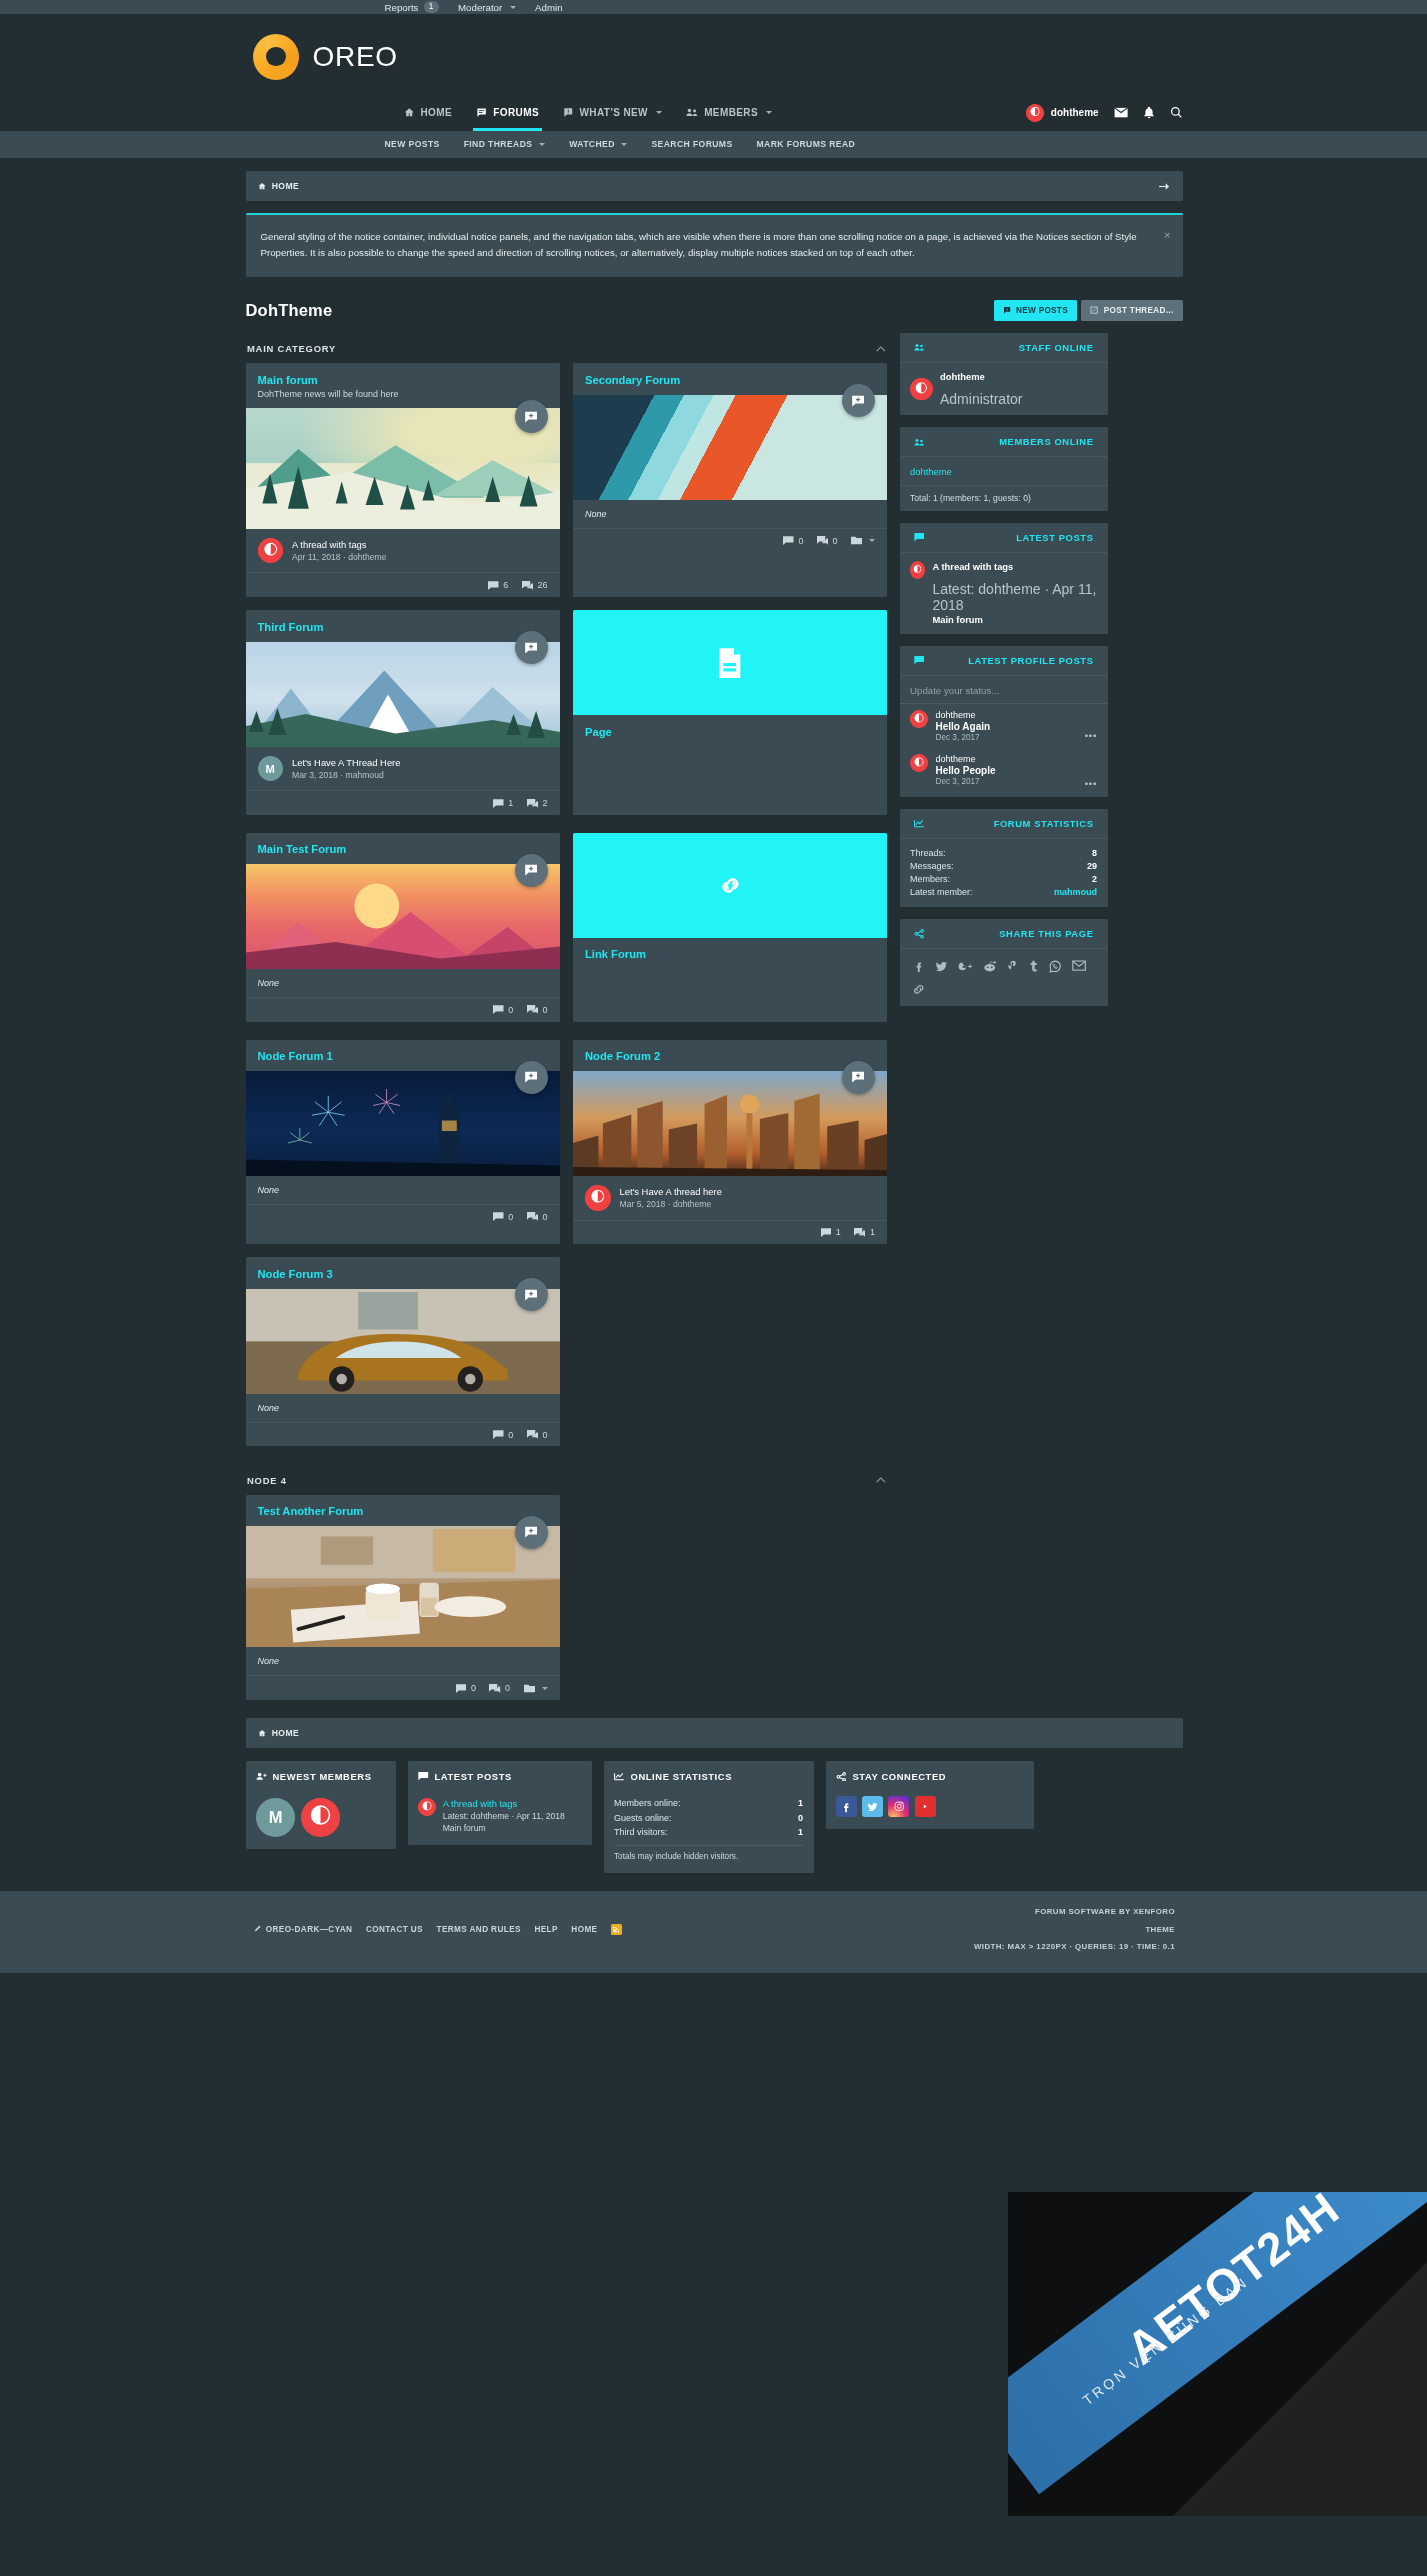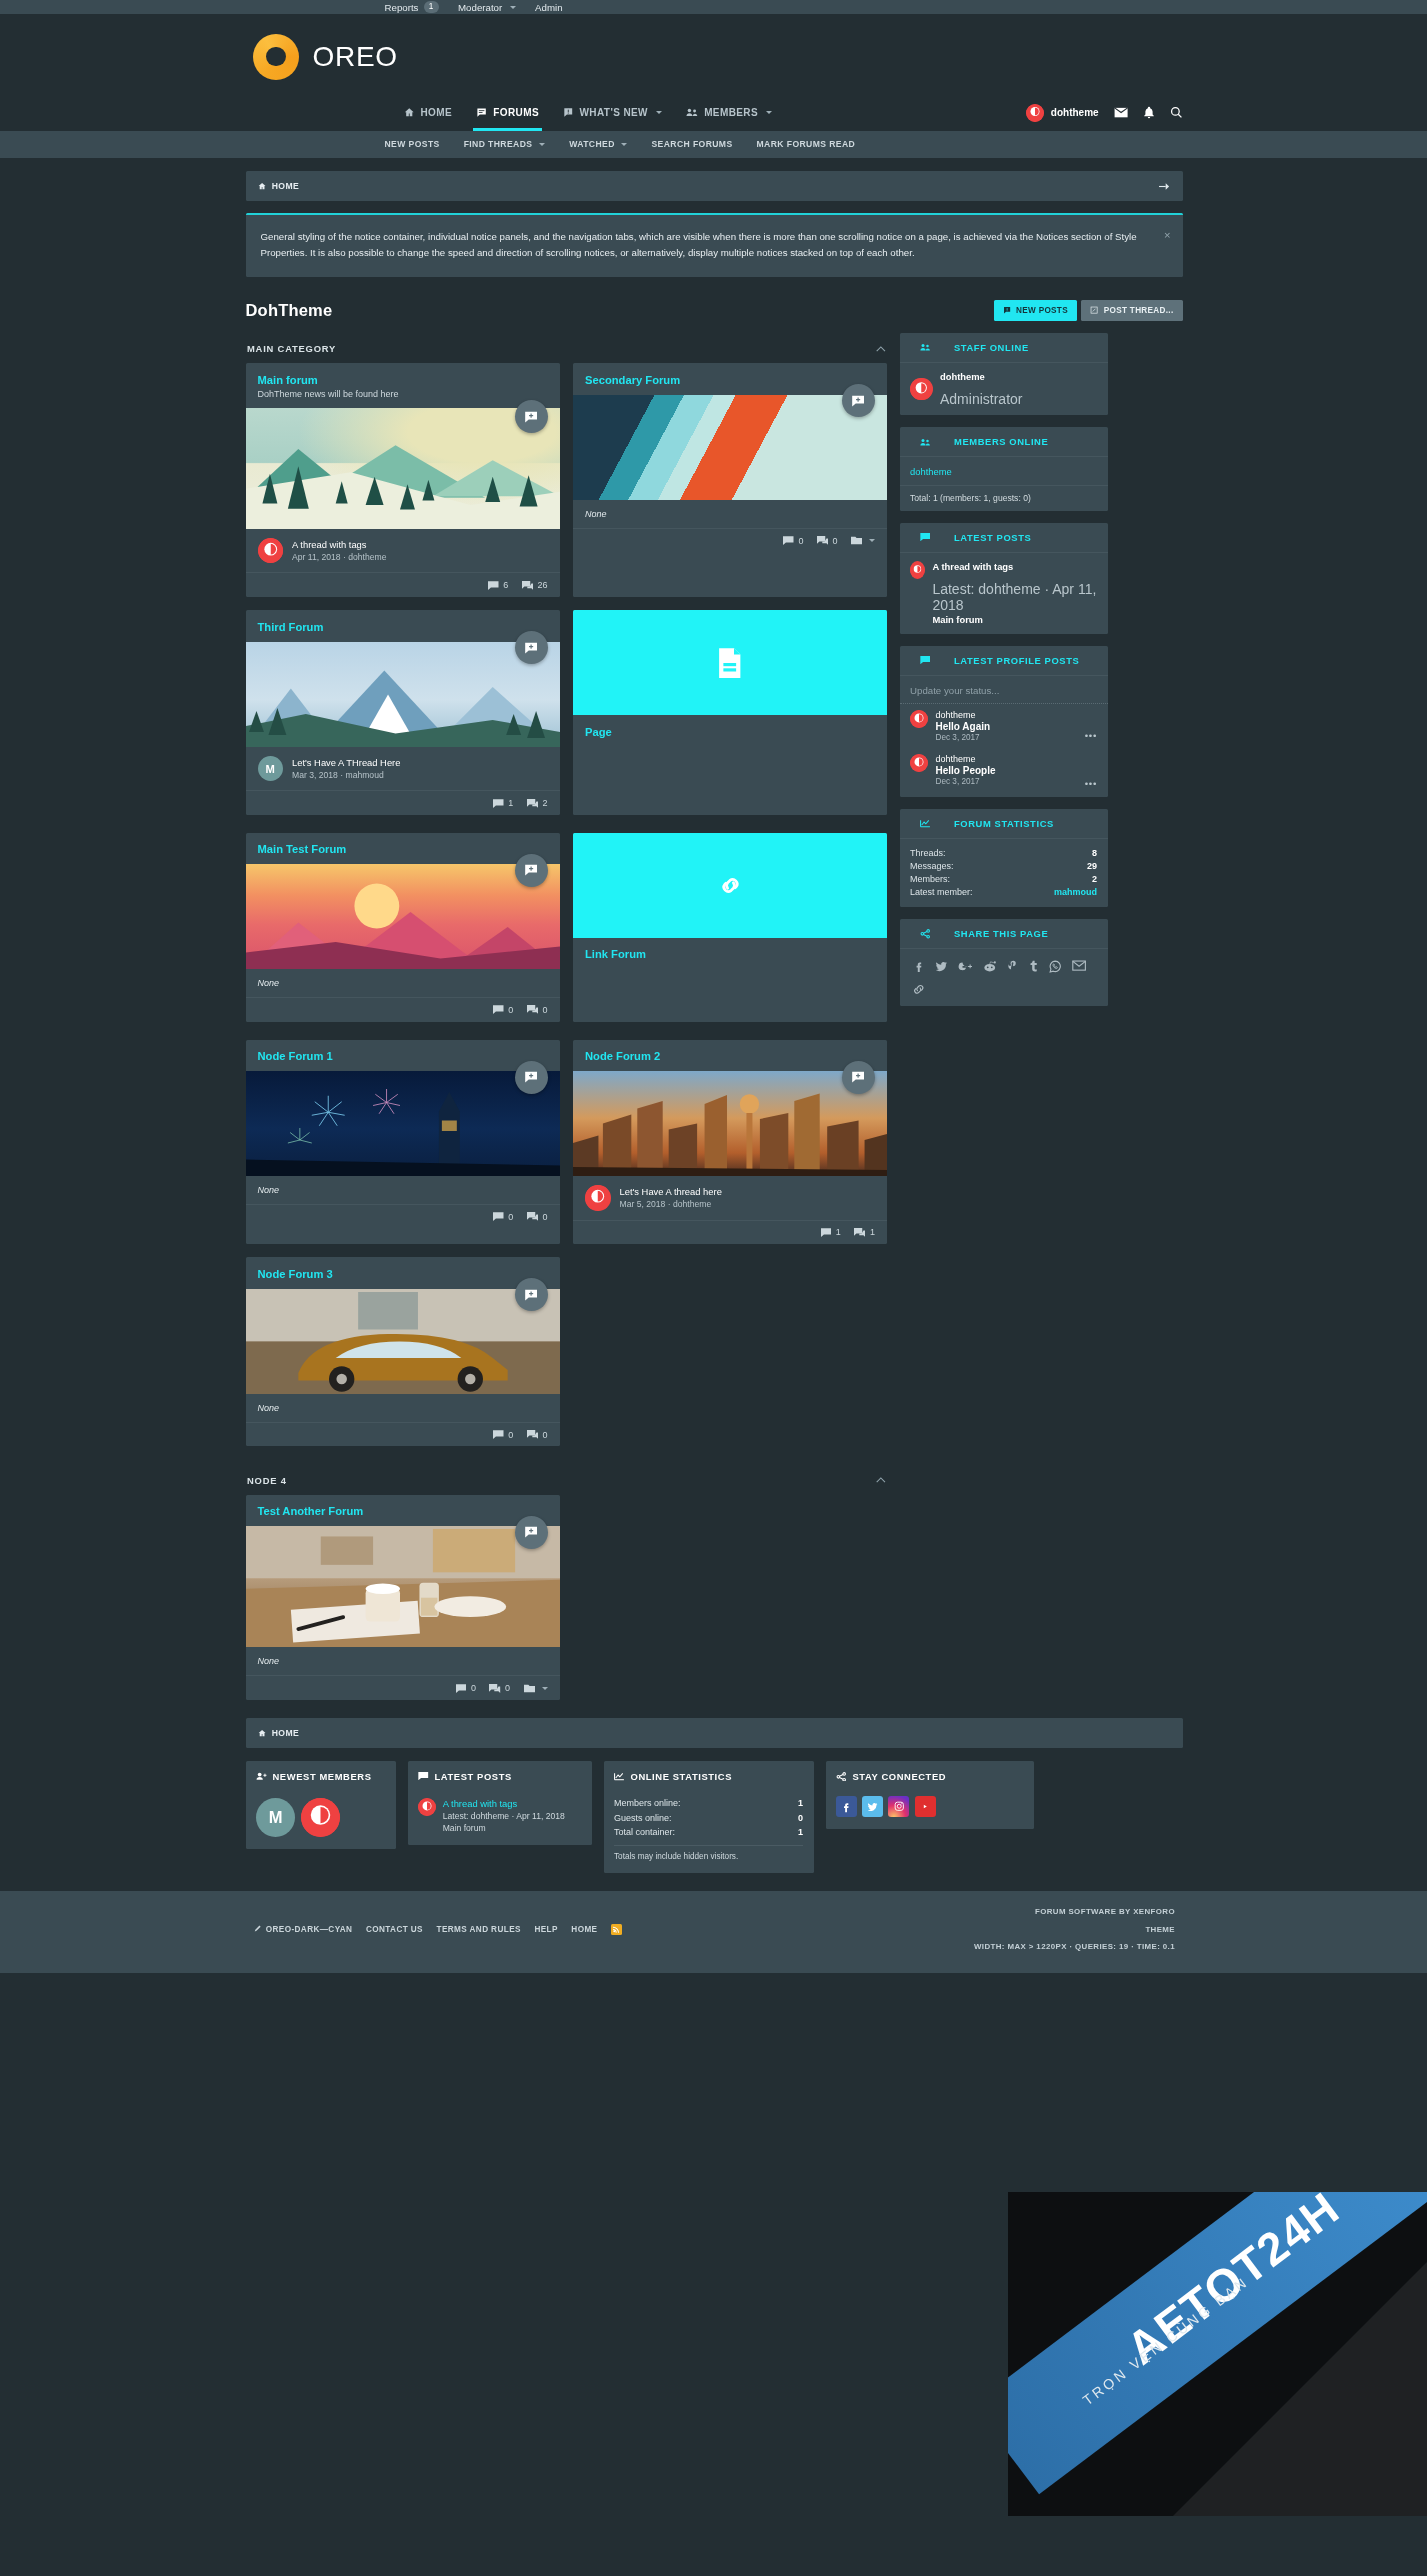--- a/index.html
+++ b/index.html
@@ -135,23 +135,23 @@
     position:relative; overflow:hidden;}
   .art-city{background:linear-gradient(180deg,#7ea8c9 0%,#d49a5c 45%,#b35f2c 78%,#4a2d20 100%);
     position:relative; overflow:hidden;}
   .art-car{background:linear-gradient(180deg,#cfcac2 0%,#b8a893 42%,#6d5a43 70%,#3c3228 100%);
     position:relative; overflow:hidden;}
   .art-desk{background:linear-gradient(180deg,#cbbfae 0%,#b99f80 40%,#9c7c57 72%,#5e452f 100%);
     position:relative; overflow:hidden;}
 
   
   .side-block{ background:#3a4b53; border-radius:1.5px; margin-bottom:12px; overflow:hidden;}
-  .side-head{ display:flex;align-items:center;gap:24px;padding:9px 20px;
+  .side-head{ display:flex;align-items:center;gap:24px;padding:9px 14px;
               color:#21e6f1; font-size:9.4px;font-weight:bold;letter-spacing:0.6px;
-              border-bottom:0.7px solid #45565e;}
+              border-bottom:0.7px solid #45565e;justify-content:space-between;}
   .side-row{ padding:8.2px 10.5px; display:flex; align-items:center; gap:7.5px;
              border-bottom:0.7px solid #45565e; }
   .side-row:last-child{ border-bottom:none; }
   .side-row .nm{ font-size:9.4px; color:#fff; font-weight:bold; }
   .side-row .sub{ font-size:14px; color:#b9c6cc; margin-top:9px; }
   .link-cyan{ color:#21e6f1; font-size:9.4px; }
   .side-plain{ padding:7.5px 10.5px; font-size:8.6px; color:#d4dde1; }
   .status-input{ padding:9px 10.5px 7.5px; color:#8fa0a8; font-size:9.7px;
                  border-bottom:0.7px dotted #5a6b73; }
   .pp-row{ display:flex; gap:7.5px; padding:6px 10.5px; position:relative; }
@@ -1154,21 +1154,21 @@
       <div class="bbody" style="padding-top:4.5px;">
         <div class="stat-line" style="padding:2.2px 0;">
           <span>Members online:</span>
           <span class="v">1</span>
         </div>
         <div class="stat-line" style="padding:2.2px 0;">
           <span>Guests online:</span>
           <span class="v">0</span>
         </div>
         <div class="stat-line" style="padding:2.2px 0;">
-          <span>Total container:</span>
+          <span>Third visitors:</span>
           <span class="v">1</span>
         </div>
         <div style="border-top:0.7px solid #4a5b63;margin-top:6px;padding-top:6px;font-size:8.2px;color:#cfd9de;">Totals may include hidden visitors.</div>
       </div>
     </div>
 
     <div class="botcard w4">
       <div class="bhead">
         <span>
           <svg width="10.5" height="9.7" viewBox="0 0 18 16" fill="none" stroke="#fff" stroke-width="1.8">

